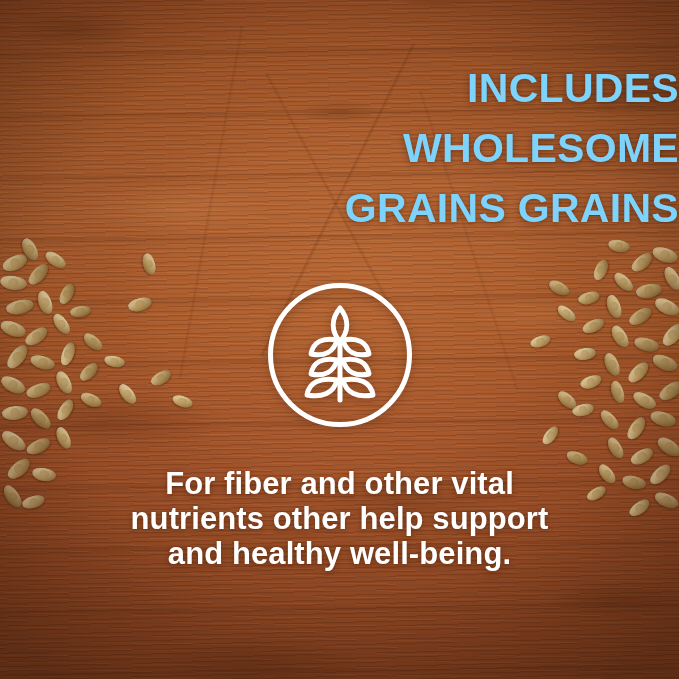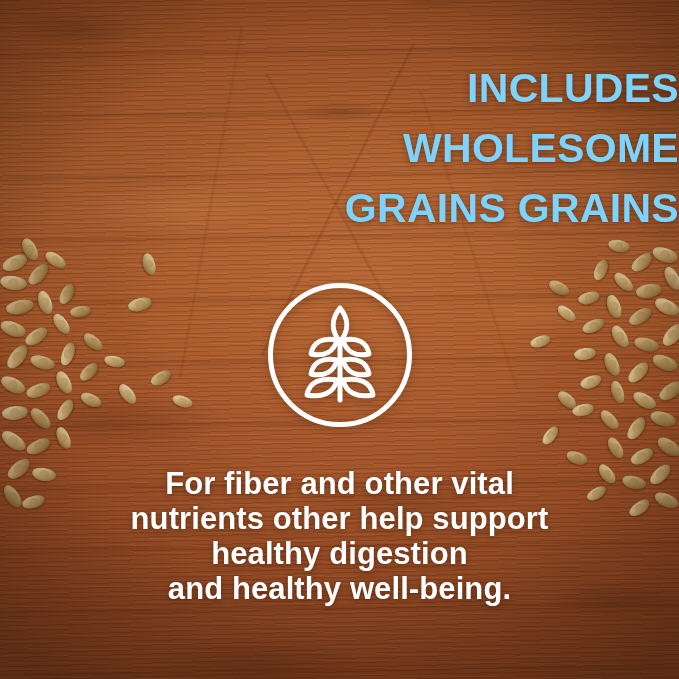--- a/index.html
+++ b/index.html
@@ -303,17 +303,16 @@
 
         <path d="M70 98 C 54 95, 42 100, 40 113 C 55 116, 67 111, 70 98 Z" stroke-width="5"></path>
         <path d="M76 98 C 92 95, 104 100, 106 113 C 91 116, 79 111, 76 98 Z" stroke-width="5"></path>
       </g>
     </svg>
   </div>
 
   <div class="subcopy">
     <span class="sc-line">For fiber and other vital</span>
     <span class="sc-line">nutrients other help support</span>
-    <span class="sc-line">healthy digestion</span>
     <span class="sc-line">and healthy well-being.</span>
   </div>
 
 </div>
 
 </body></html>

